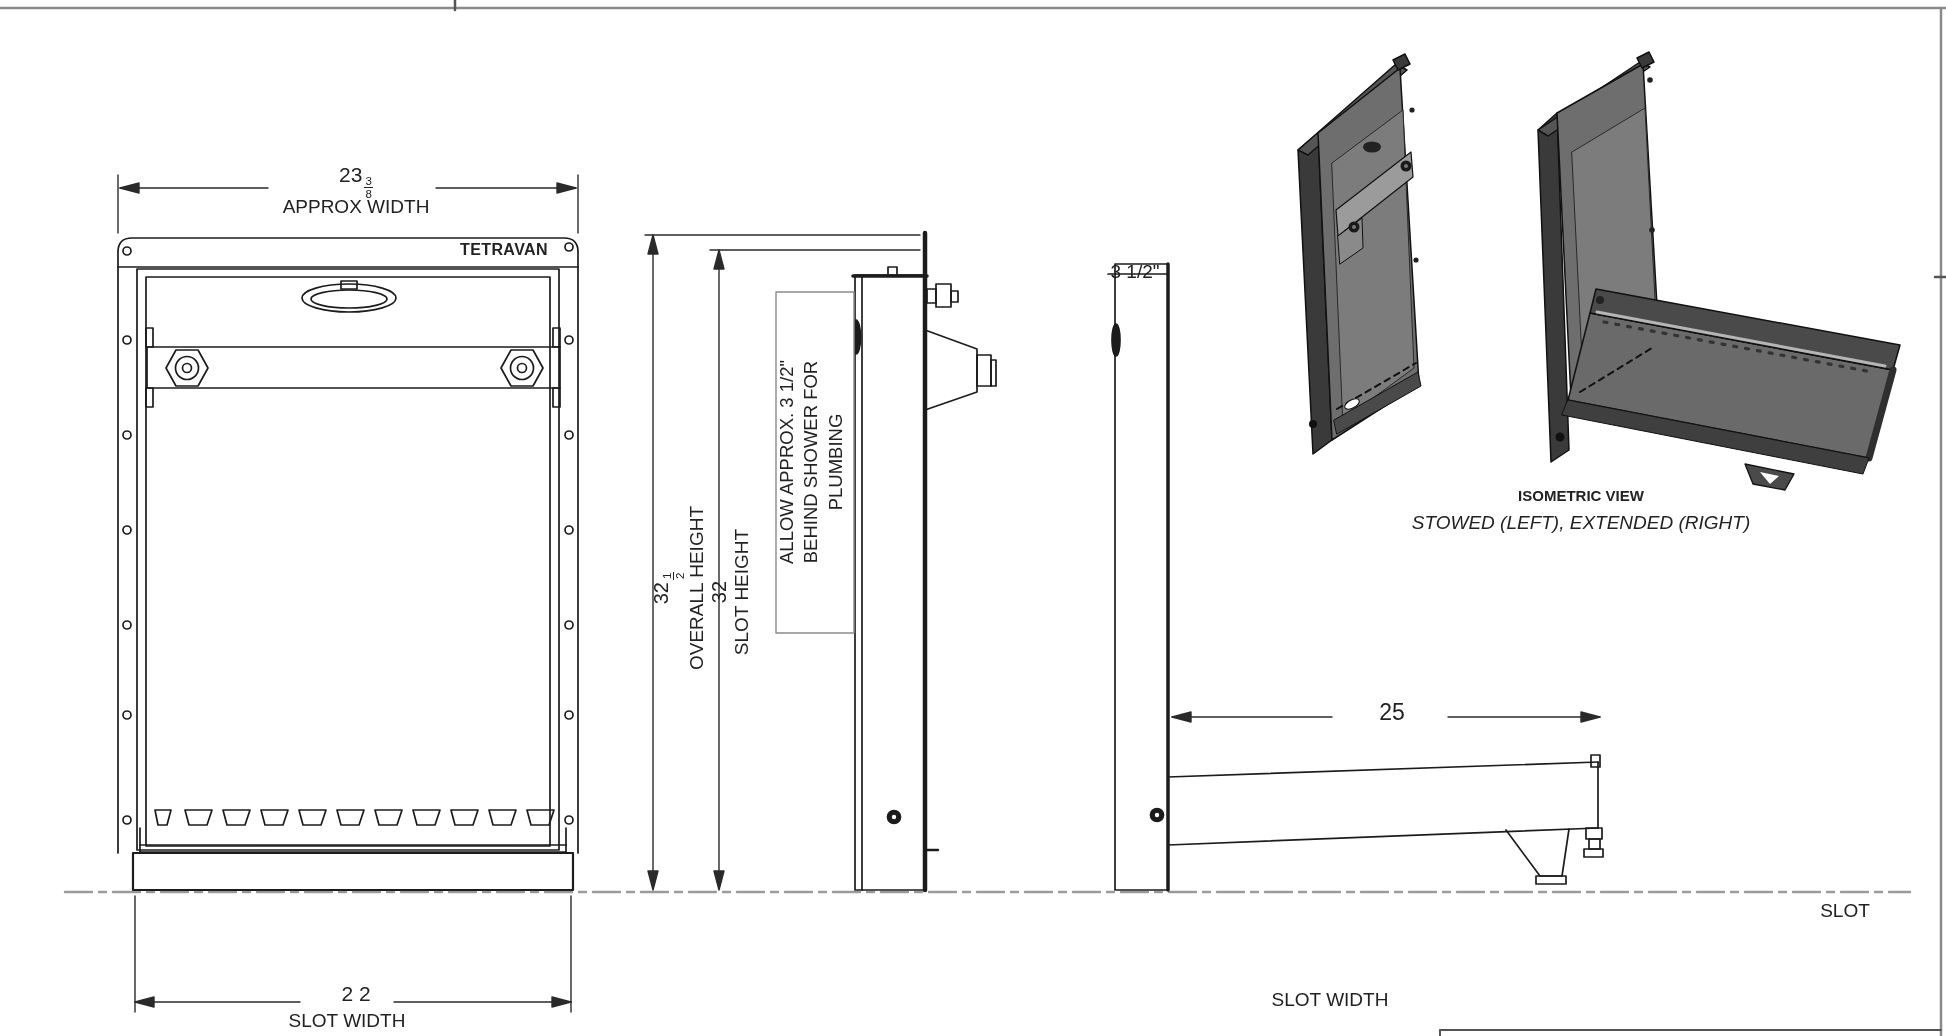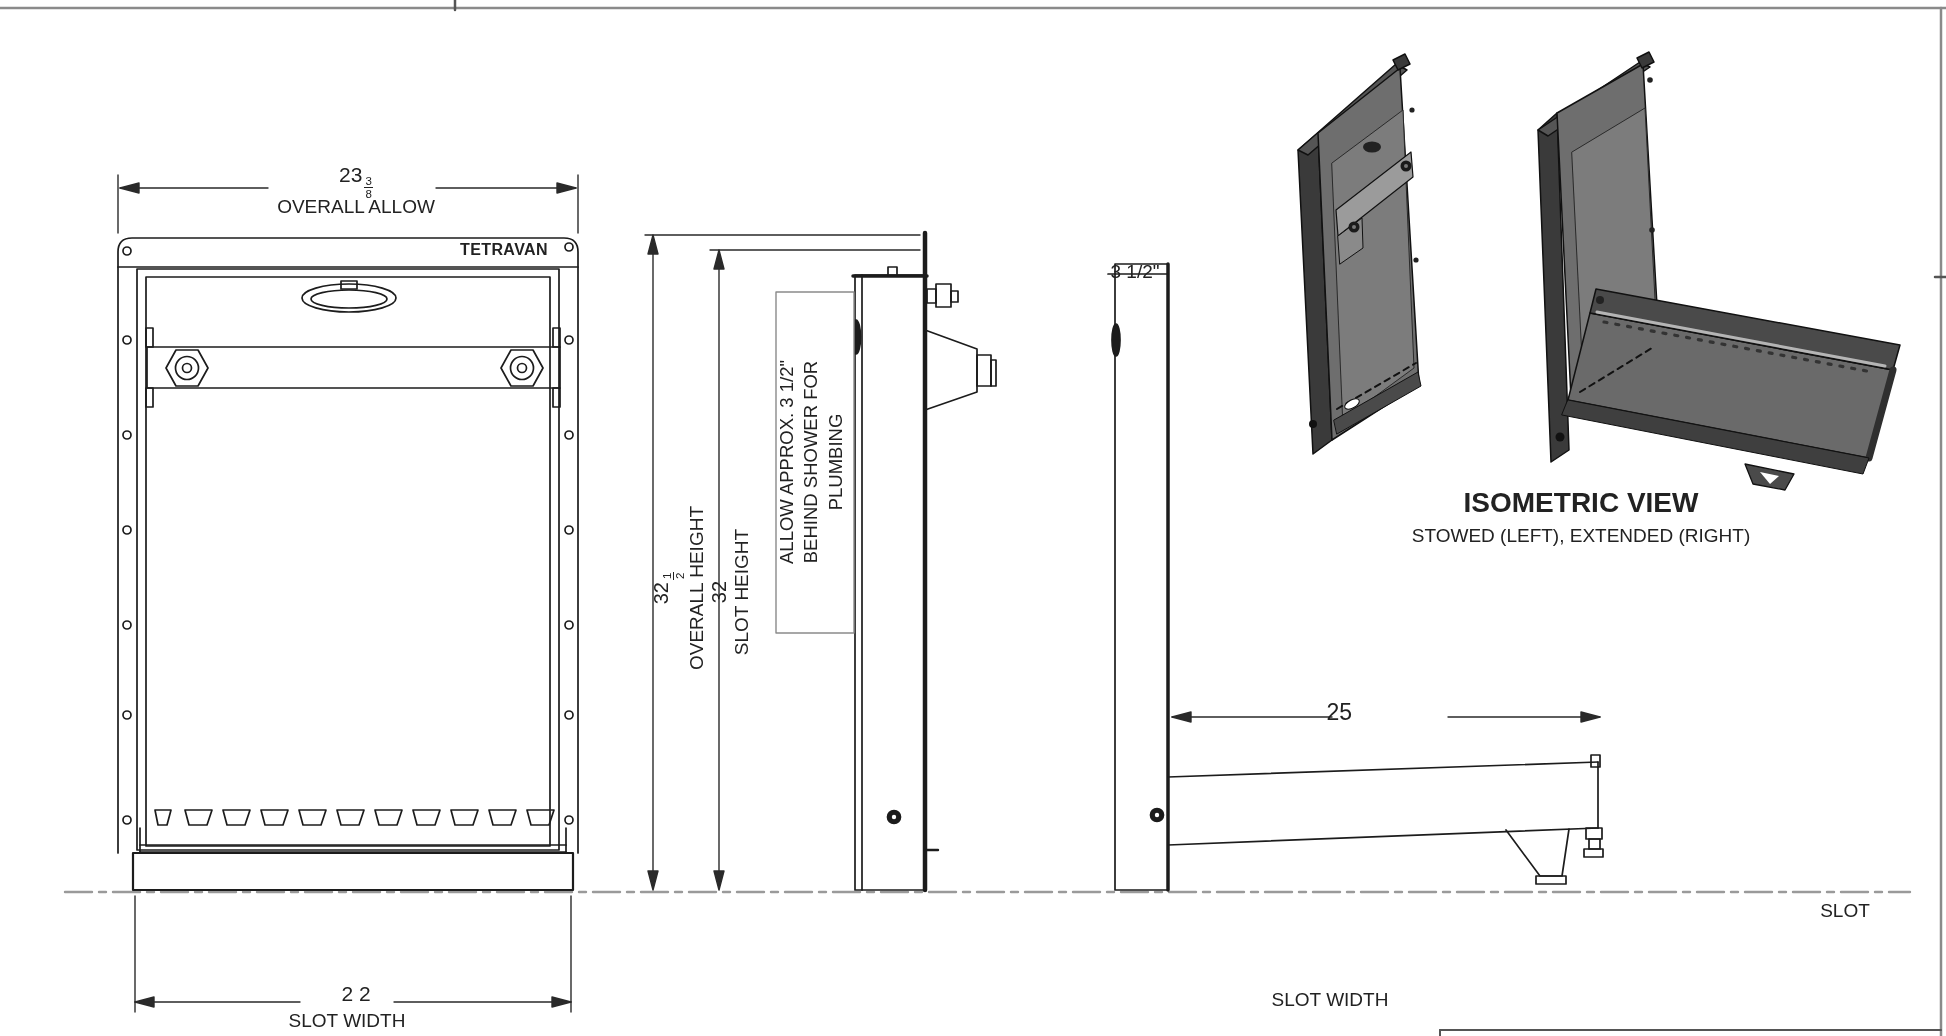--- a/index.html
+++ b/index.html
@@ -12,21 +12,21 @@
   .big{font-size:23px;}
   .brand{font-weight:800;font-size:16px;letter-spacing:0.4px;text-align:left;}
   .frac{display:inline-flex;flex-direction:column;align-items:center;
         font-size:11.5px;line-height:1.05;vertical-align:-3px;margin-left:2px;}
   .frac .num{border-bottom:1.4px solid #222;padding:0 1px;}
   .vdim{position:absolute;display:flex;flex-direction:column;align-items:center;
         transform:rotate(-90deg);line-height:1.15;}
   .vdim .vnum{font-size:20px;}
   .vdim .vlab{font-size:19px;}
   .note{font-size:18.5px;line-height:1.32;}
-  .isotitle{font-weight:700;font-size:28px;}
+  .isotitle{font-weight:700;font-size:15px;}
   .isosub{font-size:19px;}
 </style>
 </head>
 <body>
 
 <svg id="canvas" width="1946" height="1036" viewBox="0 0 1946 1036" stroke-linejoin="round" stroke-linecap="round">
 
   <g stroke="#8a8a8a" fill="none">
     <line x1="0" y1="8" x2="1946" y2="8" stroke-width="2.5"></line>
     <line x1="1941" y1="8" x2="1941" y2="1036" stroke-width="2.5"></line>
@@ -227,21 +227,21 @@
     <circle cx="1652" cy="230" r="2.8" fill="#222" stroke="none"></circle>
   </g>
 </svg>
 
 <div class="lbl dimnum" style="left:306px;top:163px;width:100px;text-align:center;">
   <span>23</span><span class="frac">
       <span class="num">3</span>
       <span>8</span>
     </span>
 </div>
-<div class="lbl" style="left:256px;top:196px;width:200px;">OVERALL ALLOW</div>
+<div class="lbl" style="left:256px;top:196px;width:200px;">APPROX WIDTH</div>
 
 <div class="lbl brand" style="left:460px;top:241px;width:110px;">TETRAVAN</div>
 
 <div class="vdim" style="left:501px;top:567px;width:340px;height:42px;">
   <span class="vnum"><span>32</span><span class="frac">
         <span class="num">1</span>
         <span>2</span>
       </span></span>
   <span class="vlab">OVERALL HEIGHT</span>
 </div>
@@ -252,23 +252,23 @@
 </div>
 
 <div class="vdim note" style="left:650px;top:422px;width:330px;height:80px;">
   <span>ALLOW APPROX. 3 1/2"</span>
   <span>BEHIND SHOWER FOR</span>
   <span>PLUMBING</span>
 </div>
 
 <div class="lbl" style="left:1085px;top:261px;width:100px;">3 1/2"</div>
 
-<div class="lbl big" style="left:1272px;top:699px;width:80px;text-align:right;">25</div>
+<div class="lbl big" style="left:1352px;top:699px;width:80px;">25</div>
 
 <div class="lbl isotitle" style="left:1431px;top:487px;width:300px;">ISOMETRIC VIEW</div>
-<div class="lbl isosub" style="left:1391px;top:525px;width:380px;">STOWED (LEFT), EXTENDED (RIGHT)</div>
+<div class="lbl isosub" style="left:1391px;top:512px;width:380px;font-style:italic;">STOWED (LEFT), EXTENDED (RIGHT)</div>
 
 <div class="lbl" style="left:1795px;top:900px;width:100px;">SLOT</div>
 
 <div class="lbl dimnum" style="left:316px;top:982px;width:80px;">2 2</div>
 <div class="lbl" style="left:267px;top:1010px;width:160px;">SLOT WIDTH</div>
 
 <div class="lbl" style="left:1250px;top:989px;width:160px;">SLOT WIDTH</div>
 
 </body></html>

